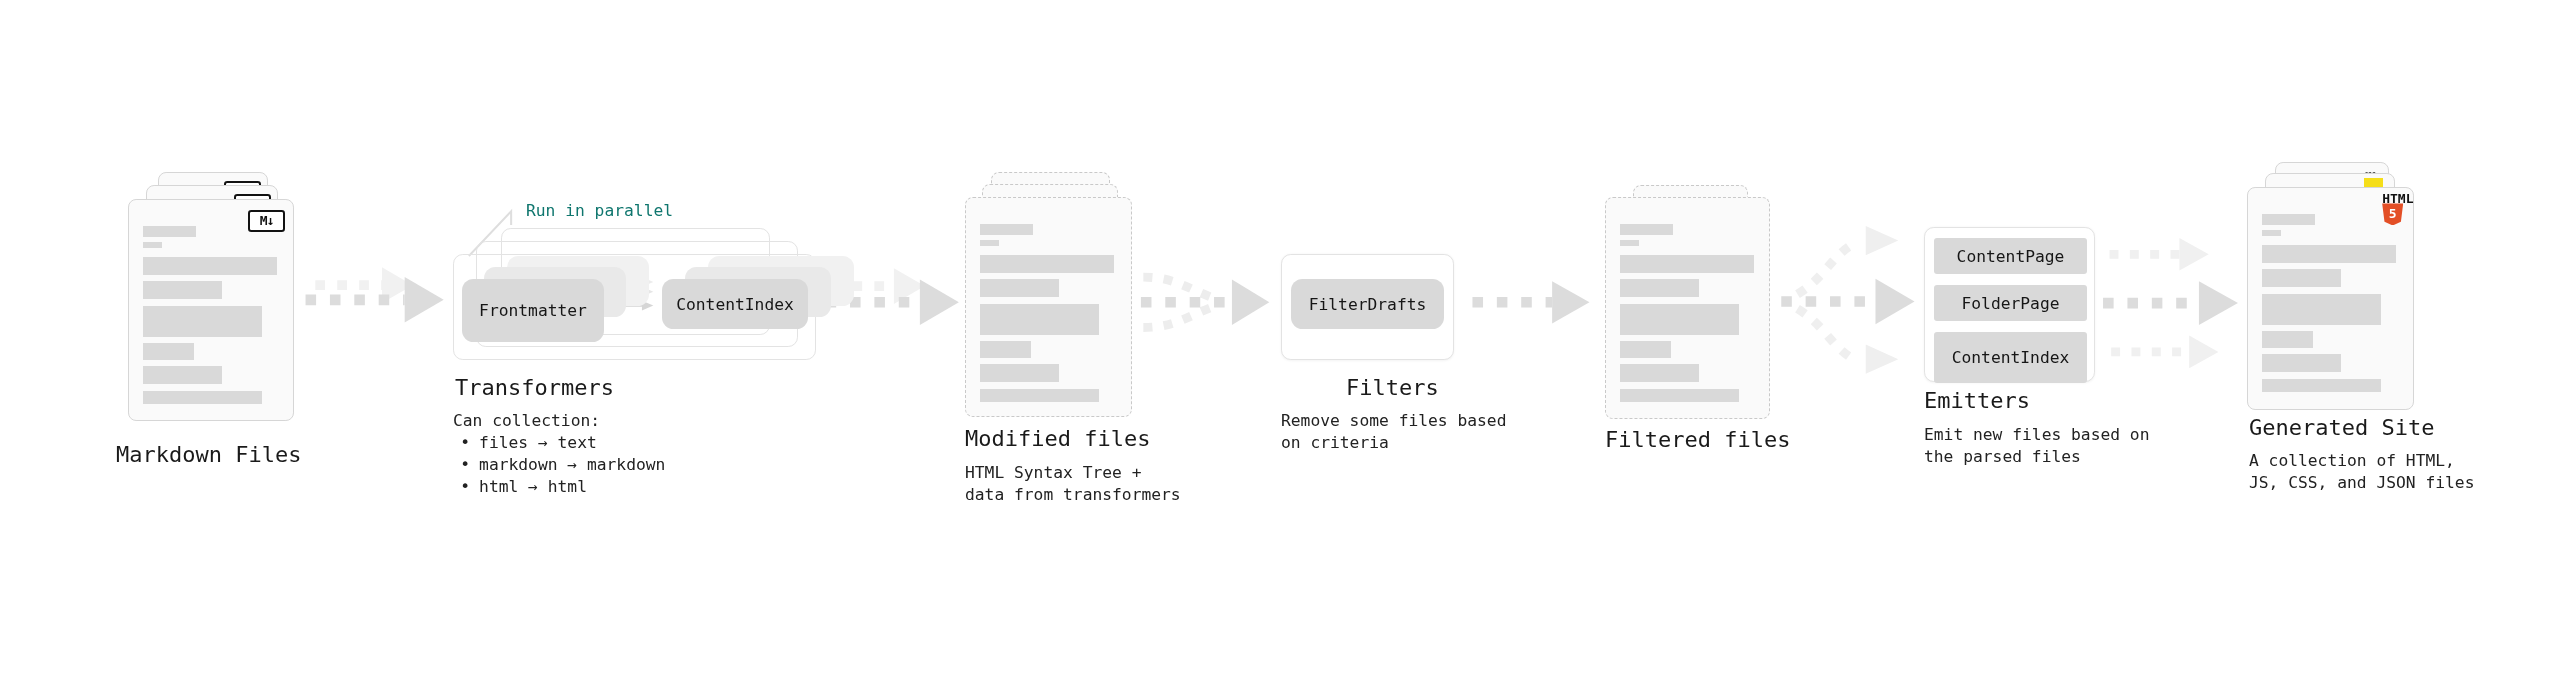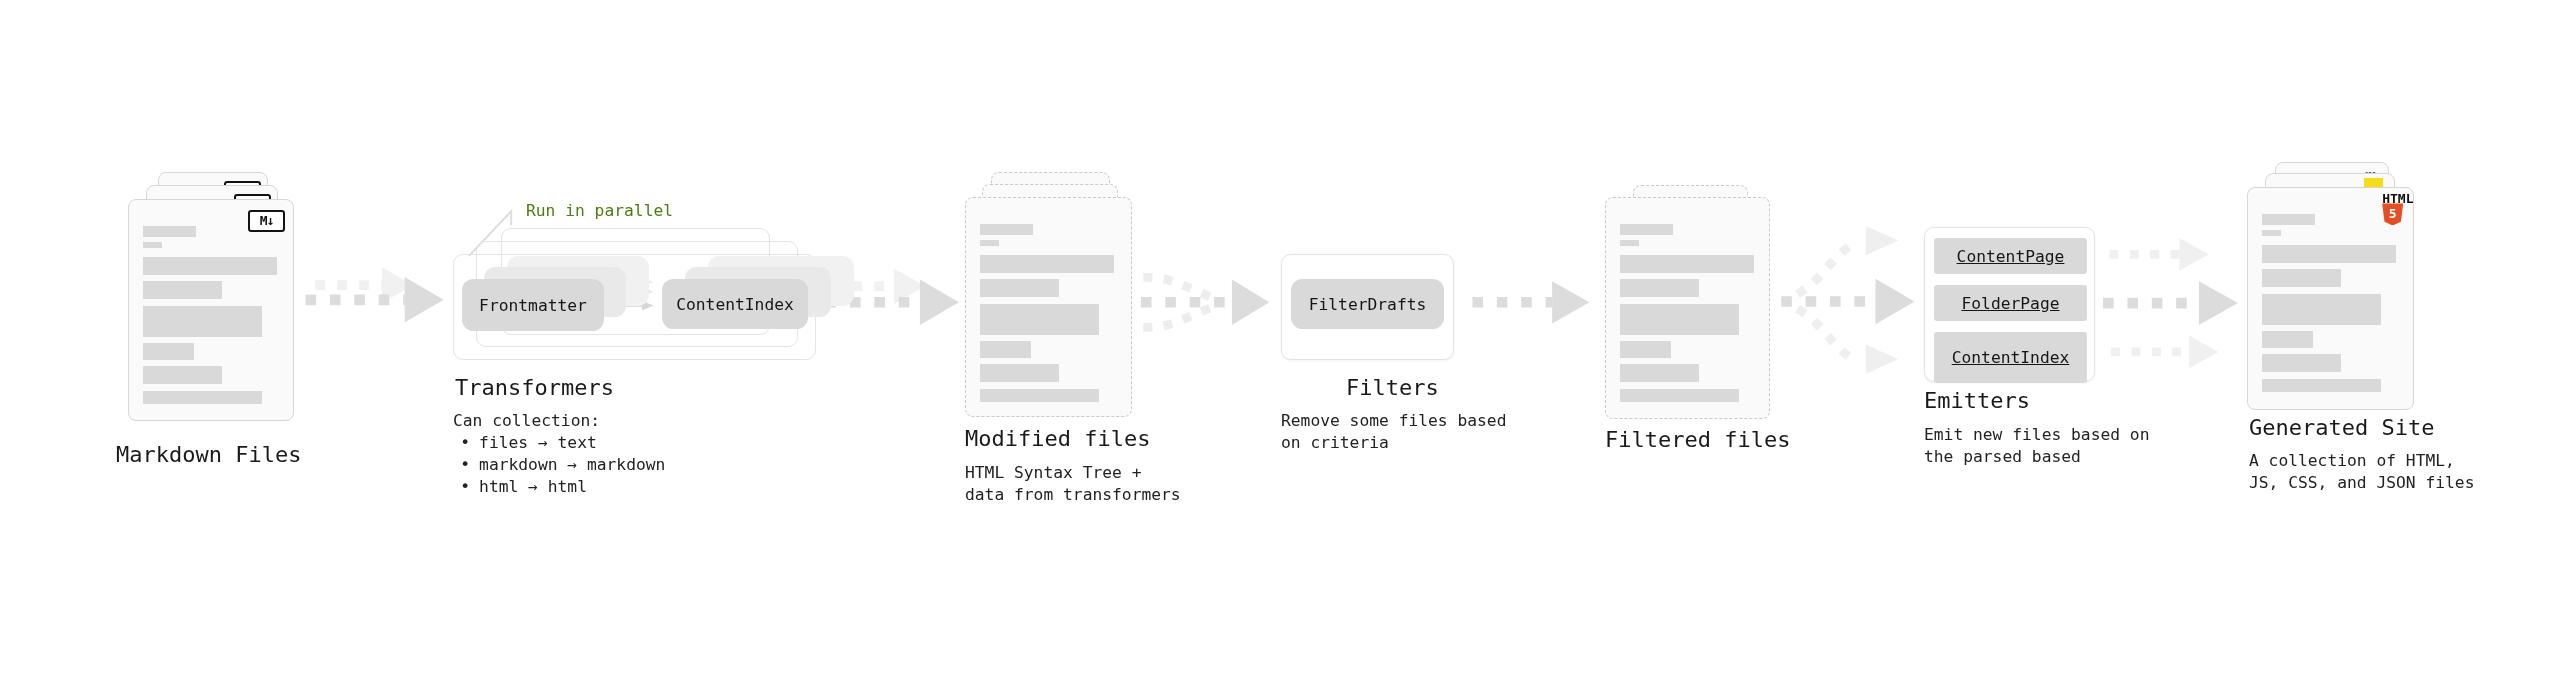--- a/index.html
+++ b/index.html
@@ -38,26 +38,26 @@
   .css-underline{display:block;margin:0.8px auto 0;width:14px;height:3.3px;background:#2965f1;}
 
   
   .t-container{position:absolute;border:1.6px solid #e3e3e3;border-radius:9.8px;background:transparent;box-sizing:border-box;}
   .panel{position:absolute;border:1.6px solid #e3e3e3;border-radius:9.8px;background:#ffffff;box-sizing:border-box;
          box-shadow:0 0.8px 2.4px rgba(0,0,0,0.05);}
   .gray-box{position:absolute;background:#d9d9d9;border-radius:11.4px;color:#161616;font-size:16.3px;
             display:flex;align-items:center;justify-content:center;white-space:nowrap;}
   .gray-box.ghost1{background:#e9e9e9;}
   .gray-box.ghost2{background:#f1f1f1;}
-  .gray-box.small{border-radius:3px;text-decoration:underline;}
+  .gray-box.small{border-radius:3px;}
 
   
   .stack-label{position:absolute;font-size:22px;color:#1a1a1a;white-space:nowrap;}
   .stack-desc{position:absolute;font-size:16.3px;color:#222222;line-height:22px;white-space:nowrap;}
-  .parallel-note{position:absolute;font-size:16.3px;color:#4d7c0f;white-space:nowrap;}
+  .parallel-note{position:absolute;font-size:16.3px;color:#0f766e;white-space:nowrap;}
   .bullet-line .bullet{margin-left:7.3px;margin-right:9px;}
 </style>
 </head>
 <body>
 
 <div class="stage">
 
   <svg class="arrows" width="2576" height="681" viewBox="0 0 3170 838">
 
     <g>
@@ -145,21 +145,21 @@
     <div class="stack-label" style="left:116px;top:430px;margin-top:12px;">Markdown Files</div>
   </div>
 
   <div>
     <div class="t-container" style="left:501px;top:228px;width:269px;height:107px;"></div>
     <div class="t-container" style="left:476px;top:241px;width:322px;height:106px;"></div>
     <div class="t-container" style="left:453px;top:254px;width:363px;height:106px;"></div>
 
     <div class="gray-box ghost2" style="left:507px;top:256px;width:142px;height:50px;"></div>
     <div class="gray-box ghost1" style="left:484px;top:267px;width:142px;height:50px;"></div>
-    <div class="gray-box" style="left:462px;top:279px;width:142px;height:52px;">
+    <div class="gray-box" style="left:462px;top:279px;width:142px;height:63px;">
         <span>Frontmatter</span>
       </div>
 
     <div class="gray-box ghost2" style="left:708px;top:256px;width:146px;height:50px;"></div>
     <div class="gray-box ghost1" style="left:685px;top:267px;width:146px;height:50px;"></div>
     <div class="gray-box" style="left:662px;top:279px;width:146px;height:50px;">
         <span>ContentIndex</span>
       </div>
 
     <div class="parallel-note" style="left:526px;top:201px;">Run in parallel</div>
@@ -231,21 +231,21 @@
       </div>
     <div class="gray-box small" style="left:1934px;top:285px;width:153px;height:36px;">
         <span>FolderPage</span>
       </div>
     <div class="gray-box small" style="left:1934px;top:332px;width:153px;height:51px;">
         <span>ContentIndex</span>
       </div>
     <div class="stack-label" style="left:1924px;top:388px;">Emitters</div>
     <div class="stack-desc" style="left:1924px;top:424px;">
       <span>Emit new files based on</span><br>
-      <span>the parsed based</span>
+      <span>the parsed files</span>
     </div>
   </div>
 
   <div>
     <div class="doc-card" style="left:2275px;top:162px;width:114px;height:223px;">
       <div class="css-icon">
         <span class="css-word">CSS</span>
         <i class="css-underline"></i>
       </div>
     </div>

